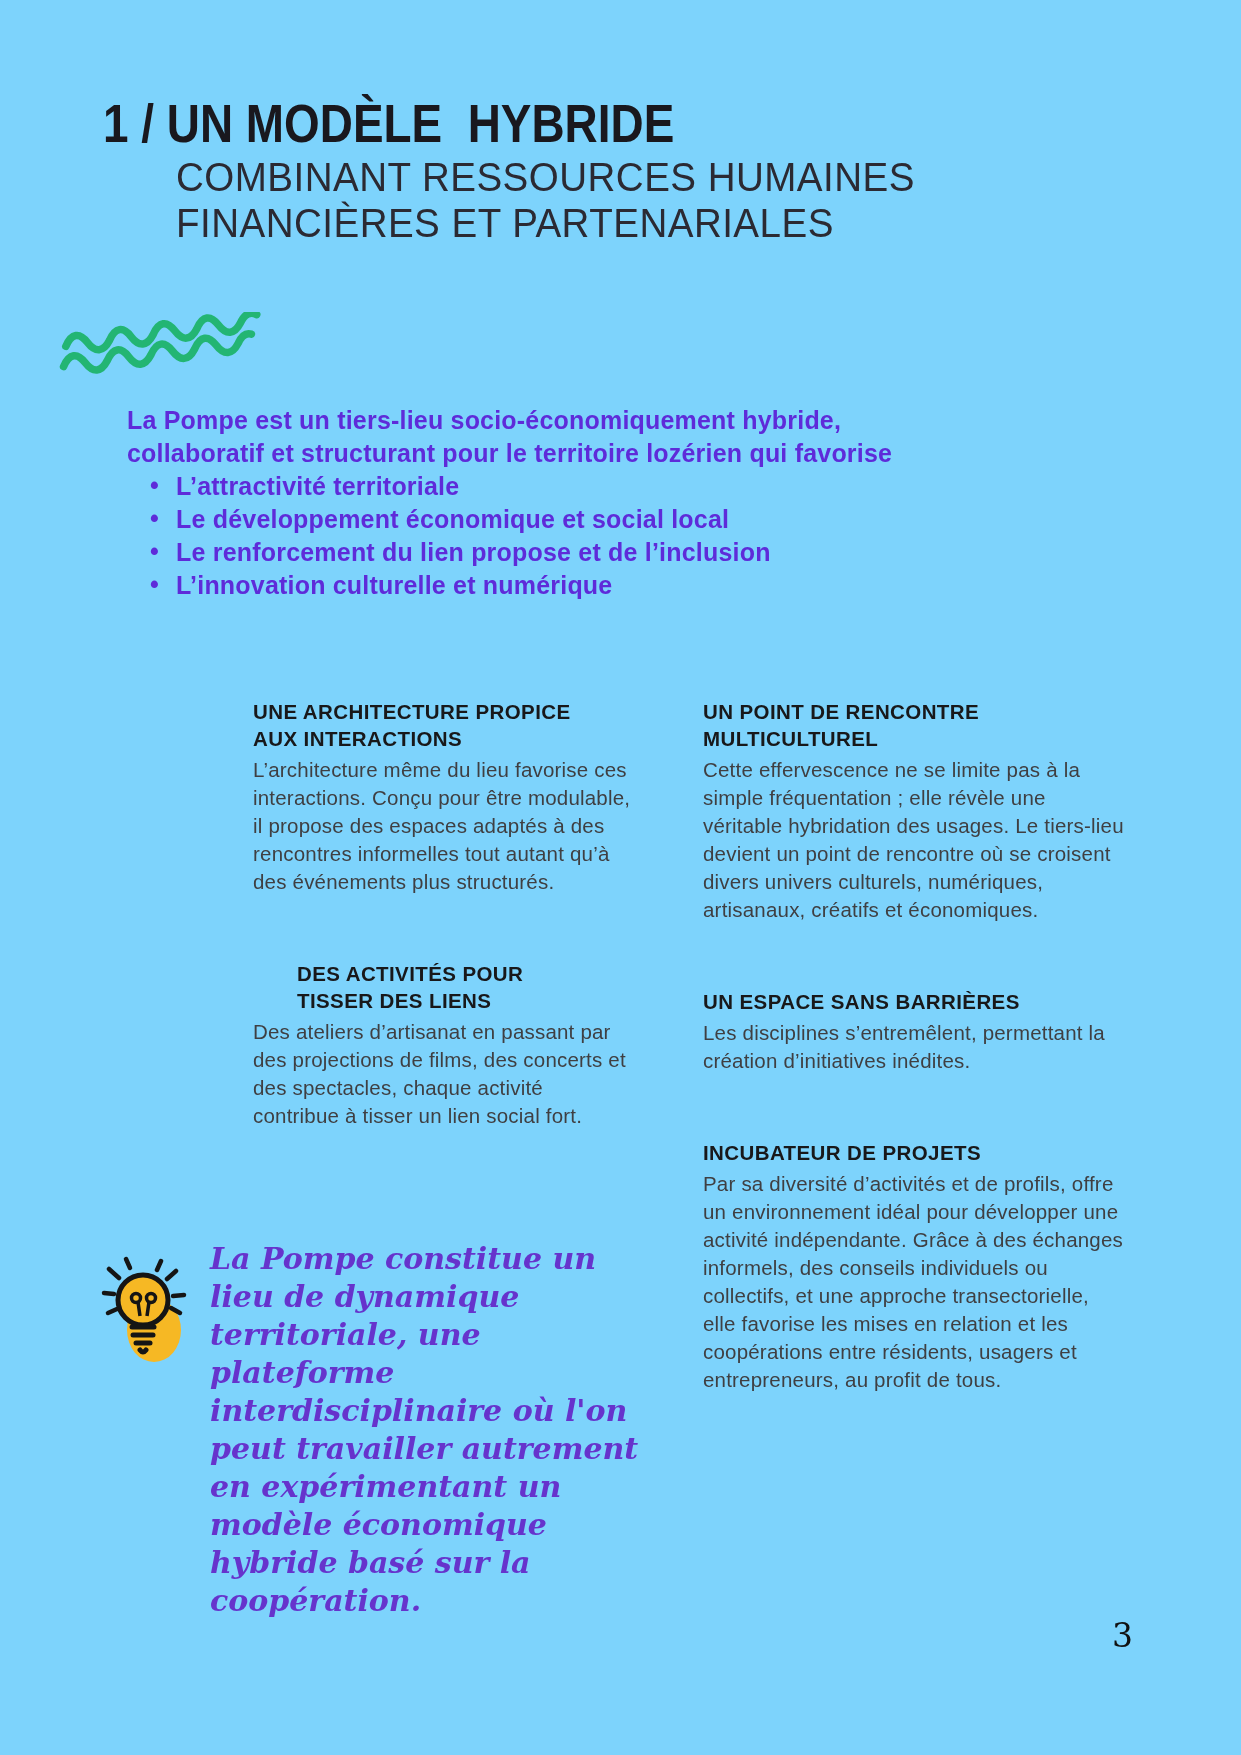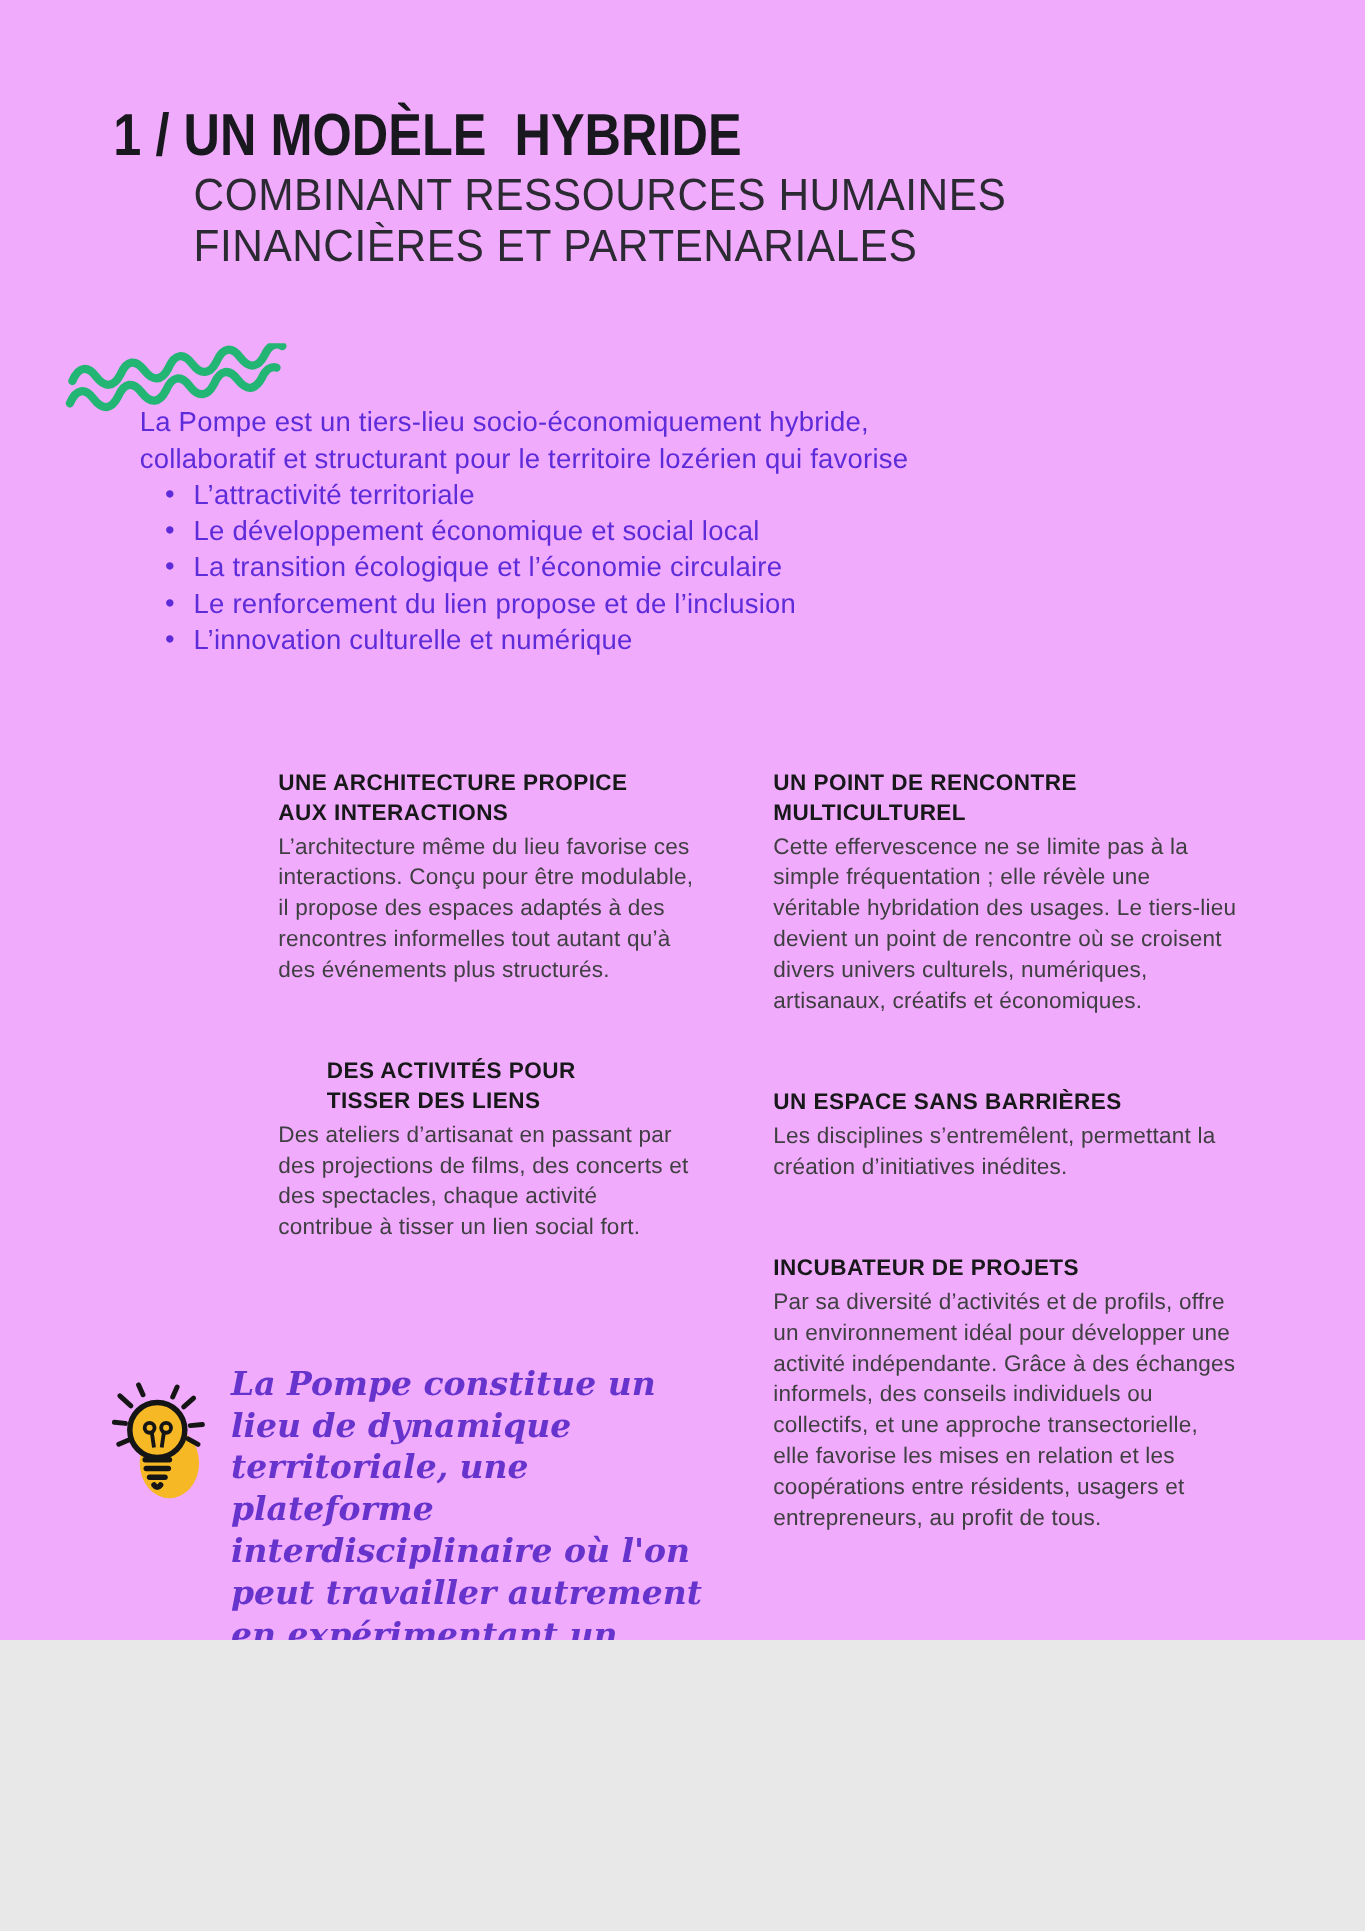--- a/index.html
+++ b/index.html
@@ -1,18 +1,18 @@
 <!DOCTYPE html>
 <html><head>
 <meta charset="utf-8">
 <style>
   html,body { margin:0; padding:0; background:#e8e8e8; }
   .page {
-    position:relative; width:1241px; height:1491px; margin:0 auto;
-    background:#f0abfc; overflow:hidden;
+    position:relative; width:1241px; height:1755px; margin:0 auto;
+    background:#7dd3fc; overflow:hidden;
     font-family:"Liberation Sans","DejaVu Sans",sans-serif;
   }
 
   
   .title { position:absolute; left:103px; top:92px; }
   .title-inner {
     transform:scaleX(.85); transform-origin:0 0;
     font-size:54px; font-weight:800; color:#19181e;
     white-space:pre; letter-spacing:0;
   }
@@ -20,22 +20,22 @@
   .subtitle-inner {
     transform:scaleX(.94); transform-origin:0 0;
     font-size:41px; font-weight:400; color:#2b2a33;
     line-height:46px; white-space:pre-line; letter-spacing:.5px;
   }
 
   
   .squiggle { position:absolute; left:56px; top:312px; }
 
   
-  .intro { position:absolute; left:127px; top:368px; width:920px;
-           color:#5e2bd9; font-weight:normal; }
+  .intro { position:absolute; left:127px; top:404px; width:920px;
+           color:#5e2bd9; font-weight:bold; }
   .intro .lead-line { font-size:25px; line-height:33px; letter-spacing:.2px; }
   .intro ul { list-style:none; margin:0; padding:0 0 0 23px; }
   .intro li { position:relative; font-size:25px; line-height:33px;
               padding-left:26px; letter-spacing:.2px; }
   .intro li::before { content:"\2022"; position:absolute; left:0; top:-1px; }
 
   
   .col { position:absolute; top:698px; }
   .col-left  { left:253px; width:378px; }
   .col-right { left:703px; width:424px; }
@@ -83,21 +83,20 @@
       </g>
     </svg>
   </div>
 
   <div class="intro">
     <div class="lead-line">La Pompe est un tiers-lieu socio-économiquement hybride,</div>
     <div class="lead-line">collaboratif et structurant pour le territoire lozérien qui favorise</div>
     <ul>
       <li>L’attractivité territoriale</li>
       <li>Le développement économique et social local</li>
-      <li>La transition écologique et l’économie circulaire</li>
       <li>Le renforcement du lien propose et de l’inclusion</li>
       <li>L’innovation culturelle et numérique</li>
     </ul>
   </div>
 
   <div class="col col-left">
     <div class="block">
       <h4>UNE ARCHITECTURE PROPICE AUX INTERACTIONS</h4>
       <p>L’architecture même du lieu favorise ces interactions. Conçu pour être modulable, il propose des espaces adaptés à des rencontres informelles tout autant qu’à des événements plus structurés.</p>
     </div>

